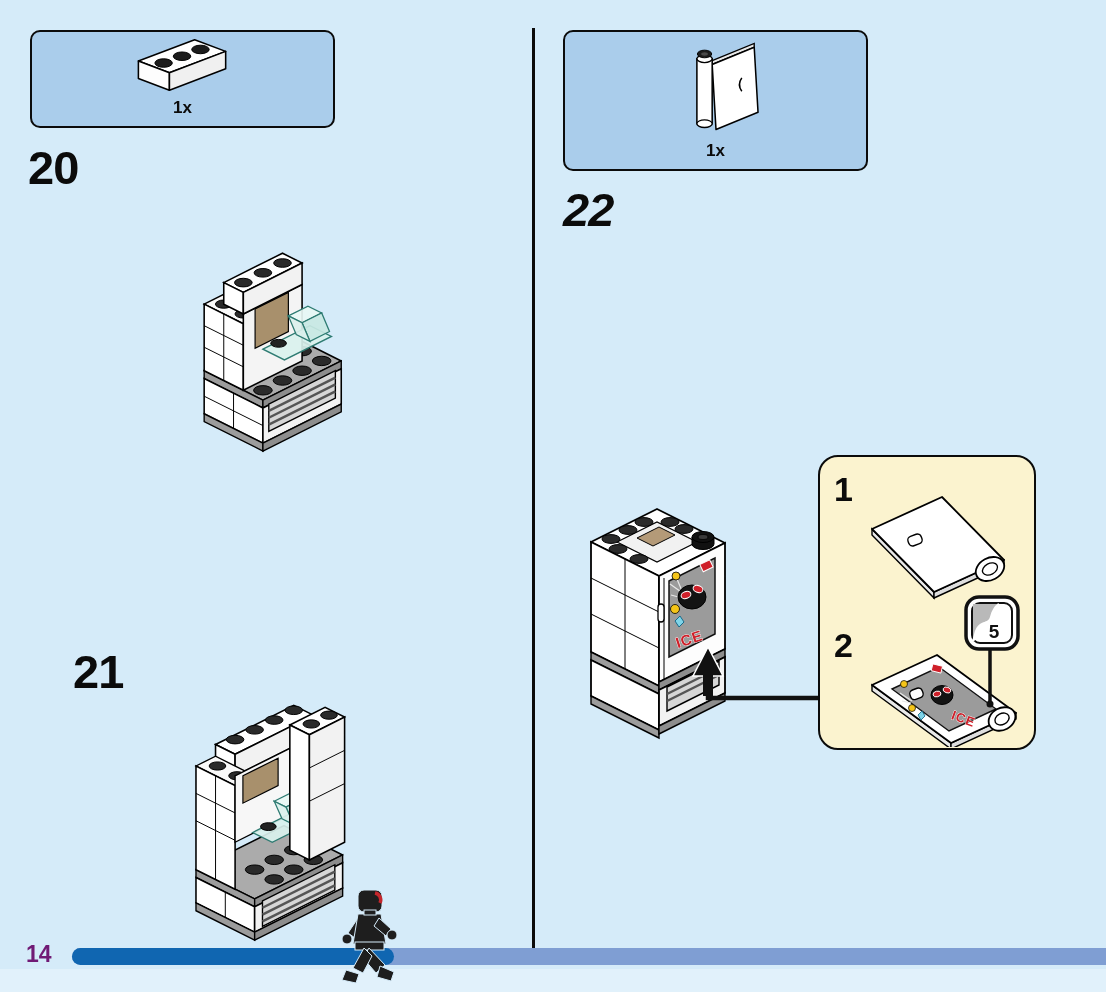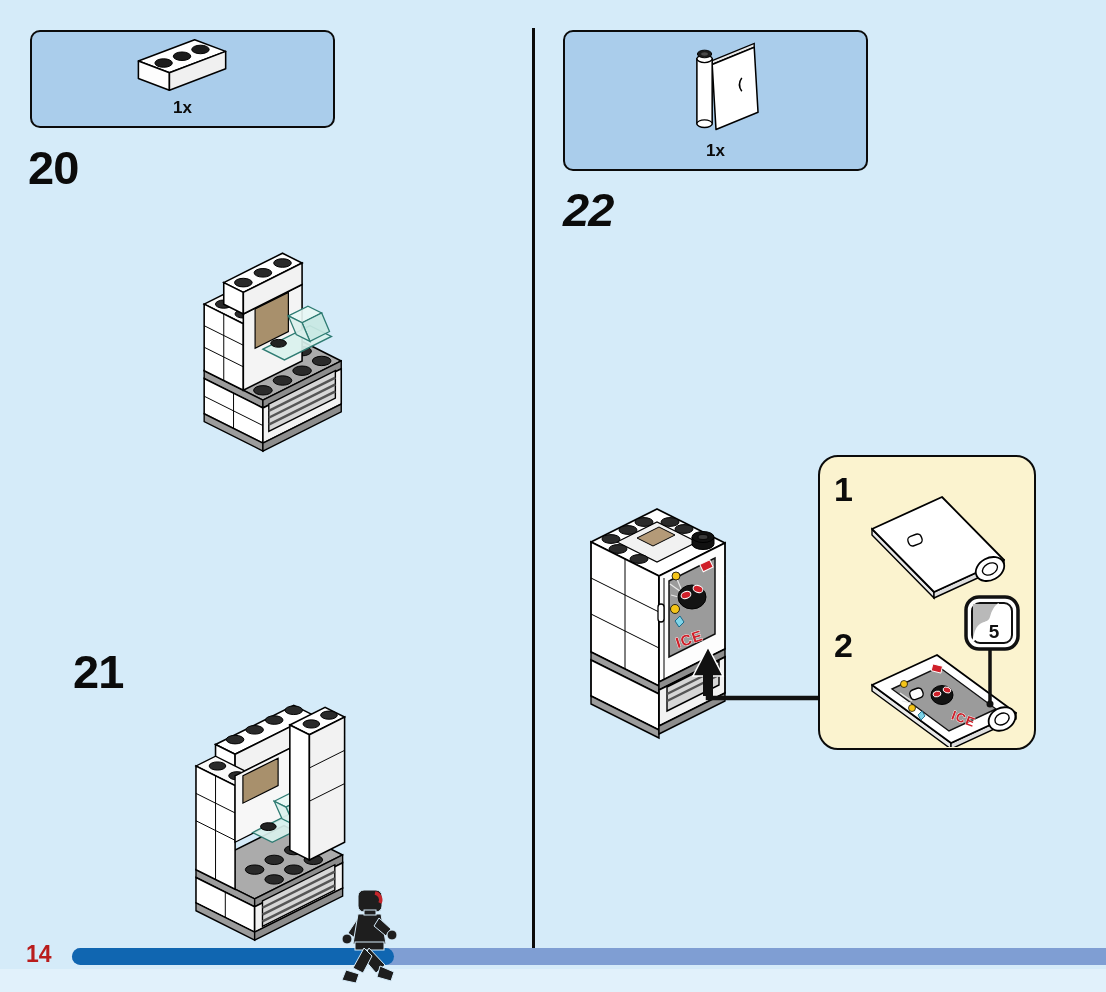--- a/index.html
+++ b/index.html
@@ -44,21 +44,21 @@
     position:absolute;left:72px;top:948px;width:1034px;height:17px;
     background:var(--progress_track,#7f9ed3);
     border-radius:9px 0 0 9px;
   }
   .progress-fill{
     position:absolute;left:0;top:0;width:322px;height:17px;
     background:var(--progress_filled,#1066b1);
     border-radius:9px;
   }
   .page-number{
-    position:absolute;left:26px;top:941px;font-size:23px;font-weight:700;color:#b91c1c;
+    position:absolute;left:26px;top:941px;font-size:23px;font-weight:700;color:#701a75;
   }
   .abs{position:absolute;}
   svg{display:block;}
   svg text{font-family:"Liberation Sans",sans-serif;}
 </style>
 </head>
 <body>
 
 <div class="page">
 

